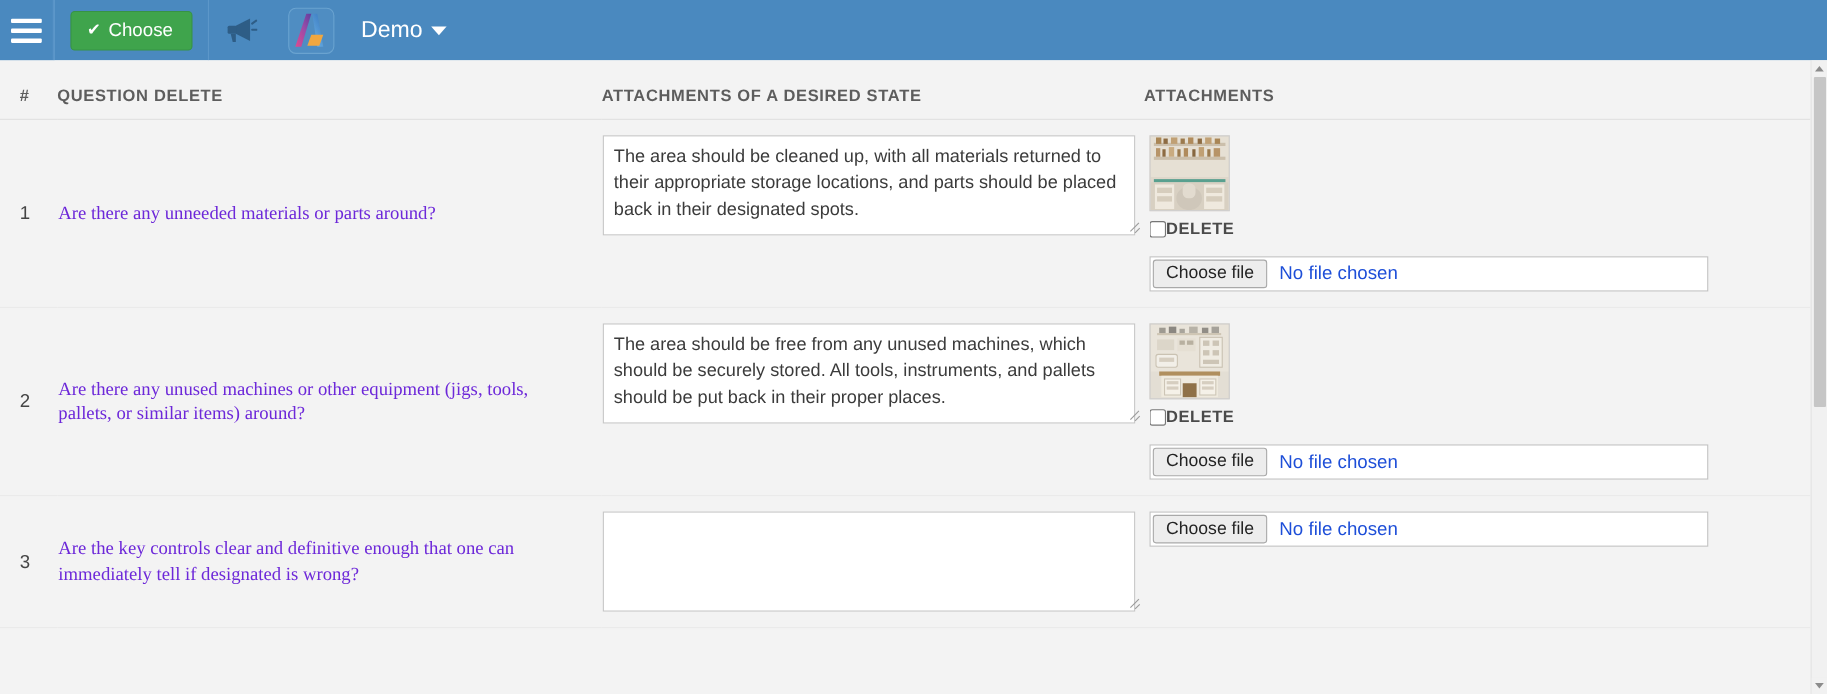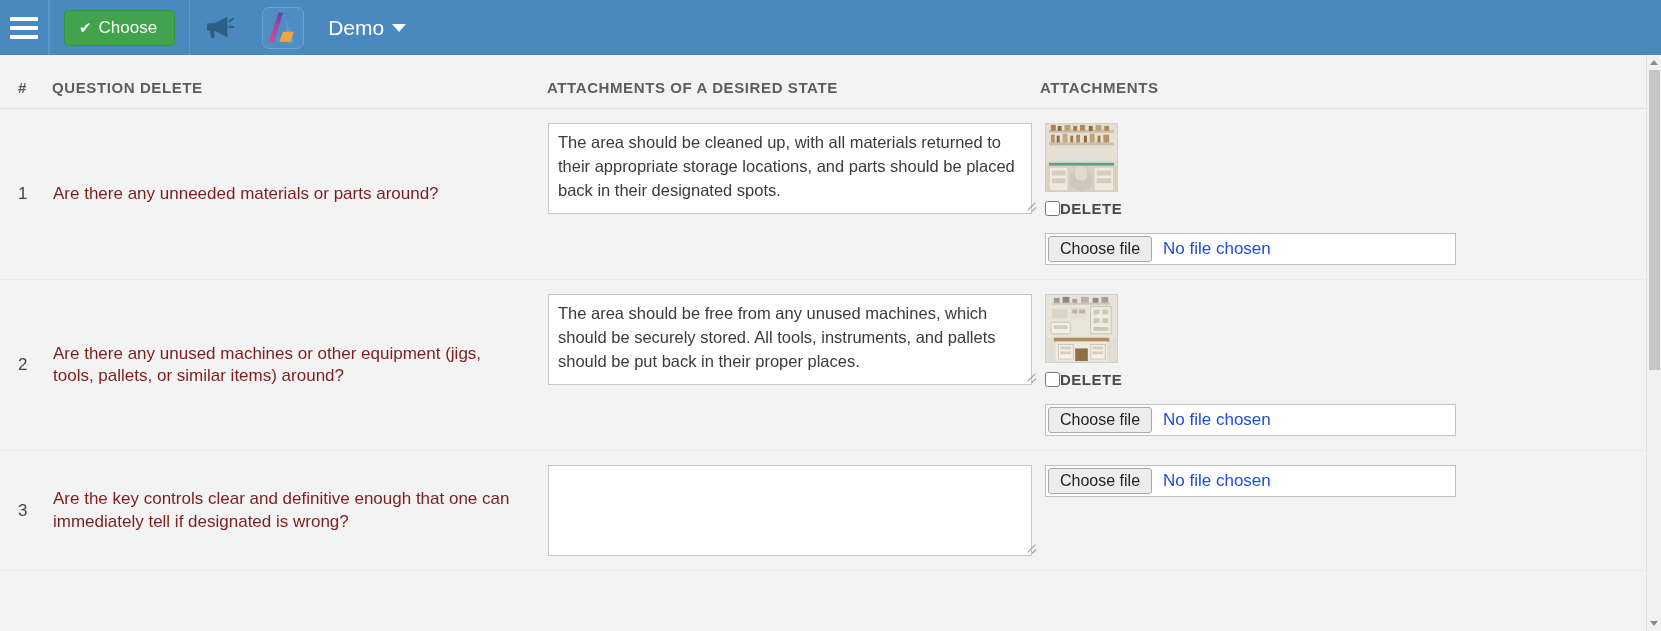--- a/index.html
+++ b/index.html
@@ -156,24 +156,25 @@
 
   .grid th.h-num  { padding-left: 18px; }
   .grid td.c-num  {
     padding-left: 18px;
     font-size: 17px;
     color: #444;
     vertical-align: middle;
   }
   .grid td.c-q {
     font-size: 17px;
-    color: #7f1d1d;
+    color: #6d28d9;
     line-height: 1.3;
     padding-right: 26px;
     vertical-align: middle;
+    font-family: Liberation Serif, serif;
   }
   .grid td {
     padding-top: 14px;
     padding-bottom: 14px;
     vertical-align: top;
   }
   .grid tr.row { border-bottom: 1px solid #eaeaea; }
 
   
   .desc-wrap { position: relative; }
@@ -233,21 +234,21 @@
     cursor: pointer;
   }
   .delete-label {
     font-size: 15px;
     font-weight: bold;
     letter-spacing: .5px;
     color: #4a4a4a;
   }
   .filebox {
     margin-top: 16px;
-    width: 411px;
+    width: 508px;
     height: 32px;
     box-sizing: border-box;
     border: 1px solid #c1c1c1;
     background: #ffffff;
     display: flex;
     align-items: stretch;
     font-size: 16px;
   }
   .choose-btn {
     background: #ededed;

